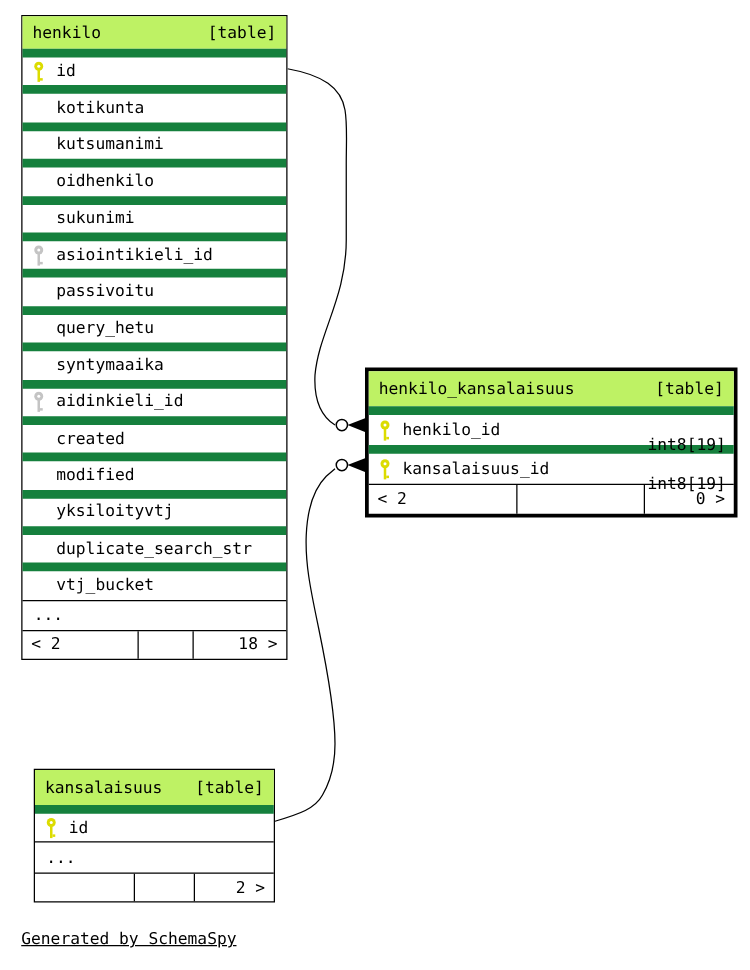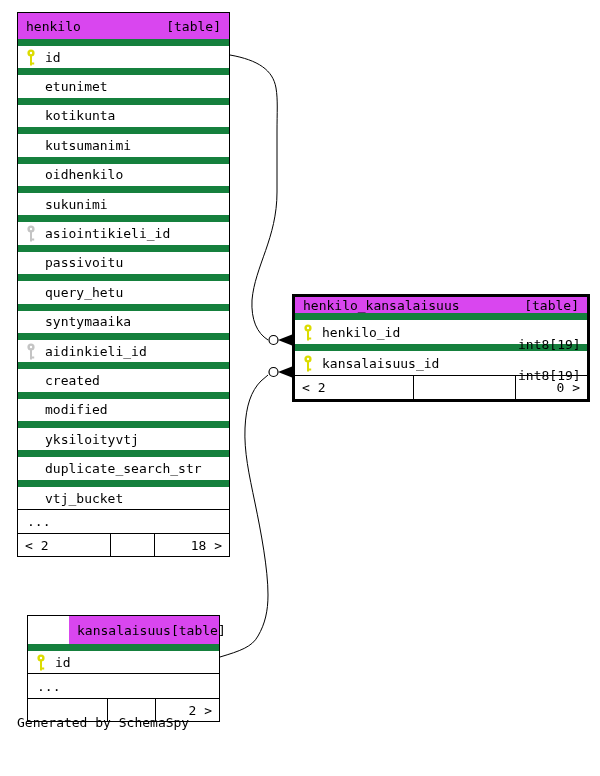--- a/index.html
+++ b/index.html
@@ -5,21 +5,21 @@
   html,body{margin:0;padding:0;}
   body{
     width:600px;height:776px;position:relative;background:#ffffff;
     font-family:"DejaVu Sans Mono","Liberation Mono",monospace;
     font-size:13px;color:#000;overflow:hidden;
   }
   .overlay{position:absolute;left:0;top:0;z-index:1;pointer-events:none;}
   .tbl{position:absolute;background:#fff;border:1px solid #000;z-index:2;box-sizing:border-box;}
   .tbl.highlight{border:3px solid #000;}
   .thead{
-    background:#d946ef;display:flex;justify-content:space-between;align-items:center;
+    background:#bef264;display:flex;justify-content:space-between;align-items:center;
     padding:0 8px;box-sizing:border-box;
   }
   .row{display:flex;align-items:center;border-top:7px solid #15803d;box-sizing:border-box;}
   .keyslot{width:9px;margin-left:9px;flex:0 0 auto;display:flex;align-items:center;}
   .colname{margin-left:9px;white-space:nowrap;}
   .typecell{
     margin-left:auto;align-self:stretch;border-left:1px solid #000;width:74px;
     display:flex;align-items:center;padding-left:4px;box-sizing:border-box;white-space:nowrap;margin-top:24px;
   }
   .erow{display:flex;align-items:center;border-top:1px solid #000;box-sizing:border-box;padding-left:9px;}
@@ -31,37 +31,37 @@
   
   .t0{left:17px;top:12px;width:213px;}
   .t0 .thead{height:26px;}
   .t0 .row{height:29.4px;}
   .t0 .erow{height:24px;}
   .t0 .tfoot{height:23px;}
   .t0 .fprev{width:92px;}
   .t0 .fmid{width:45px;}
   
   .t1{left:292px;top:294px;width:298px;}
-  .t1 .thead{height:16px;gap:24px;}
+  .t1 .thead{height:28px;gap:24px;}
   .t1 .row{height:31px;}
   .t1 .tfoot{height:24px;}
   .t1 .fprev{width:118px;}
   .t1 .fmid{width:103px;}
   
   .t2{left:27px;top:615px;width:193px;}
-  .t2 .thead{height:28px;margin-left:41px;}
+  .t2 .thead{height:28px;}
   .t2 .row{height:29px;}
   .t2 .erow{height:25px;}
   .t2 .tfoot{height:23px;}
   .t2 .fprev{width:79px;}
   .t2 .fmid{width:49px;}
   .keyicon{display:block;}
   .key-pk{fill:#dcdc00;}
   .key-fk{fill:#c4c4c4;}
-  .genby{position:absolute;left:17px;top:715px;z-index:2;white-space:nowrap;}
+  .genby{position:absolute;left:17px;top:744px;z-index:2;white-space:nowrap;text-decoration:underline;}
   .rel{stroke:#000;stroke-width:1;fill:none;}
   .card-circle{fill:#fff;stroke:#000;stroke-width:1.2;}
   .arrowhead{fill:#000;stroke:none;}
 </style>
 </head>
 <body>
 
 <svg class="overlay" width="600" height="776">
   <path class="rel" d="M 230 55 C 258 60 273 70 276 88 C 278 100 277 112 277 132 L 277 192 C 277 238 255 266 252 300 C 251 320 257 333 268 340"></path>
   <circle class="card-circle" cx="273.5" cy="340" r="4.5"></circle>
@@ -82,24 +82,20 @@
           <circle class="key-pk" cx="4" cy="4" r="3.6"></circle>
           <circle cx="4" cy="4" r="1.2" fill="#fff"></circle>
           <rect class="key-pk" x="3" y="7" width="2" height="9.5"></rect>
           <rect class="key-pk" x="5" y="13.5" width="2.2" height="2"></rect>
         </svg>
     </span>
     <span class="colname">id</span>
   </div>
   <div class="row">
     <span class="keyslot"></span>
-    <span class="colname">etunimet</span>
-  </div>
-  <div class="row">
-    <span class="keyslot"></span>
     <span class="colname">kotikunta</span>
   </div>
   <div class="row">
     <span class="keyslot"></span>
     <span class="colname">kutsumanimi</span>
   </div>
   <div class="row">
     <span class="keyslot"></span>
     <span class="colname">oidhenkilo</span>
   </div>

